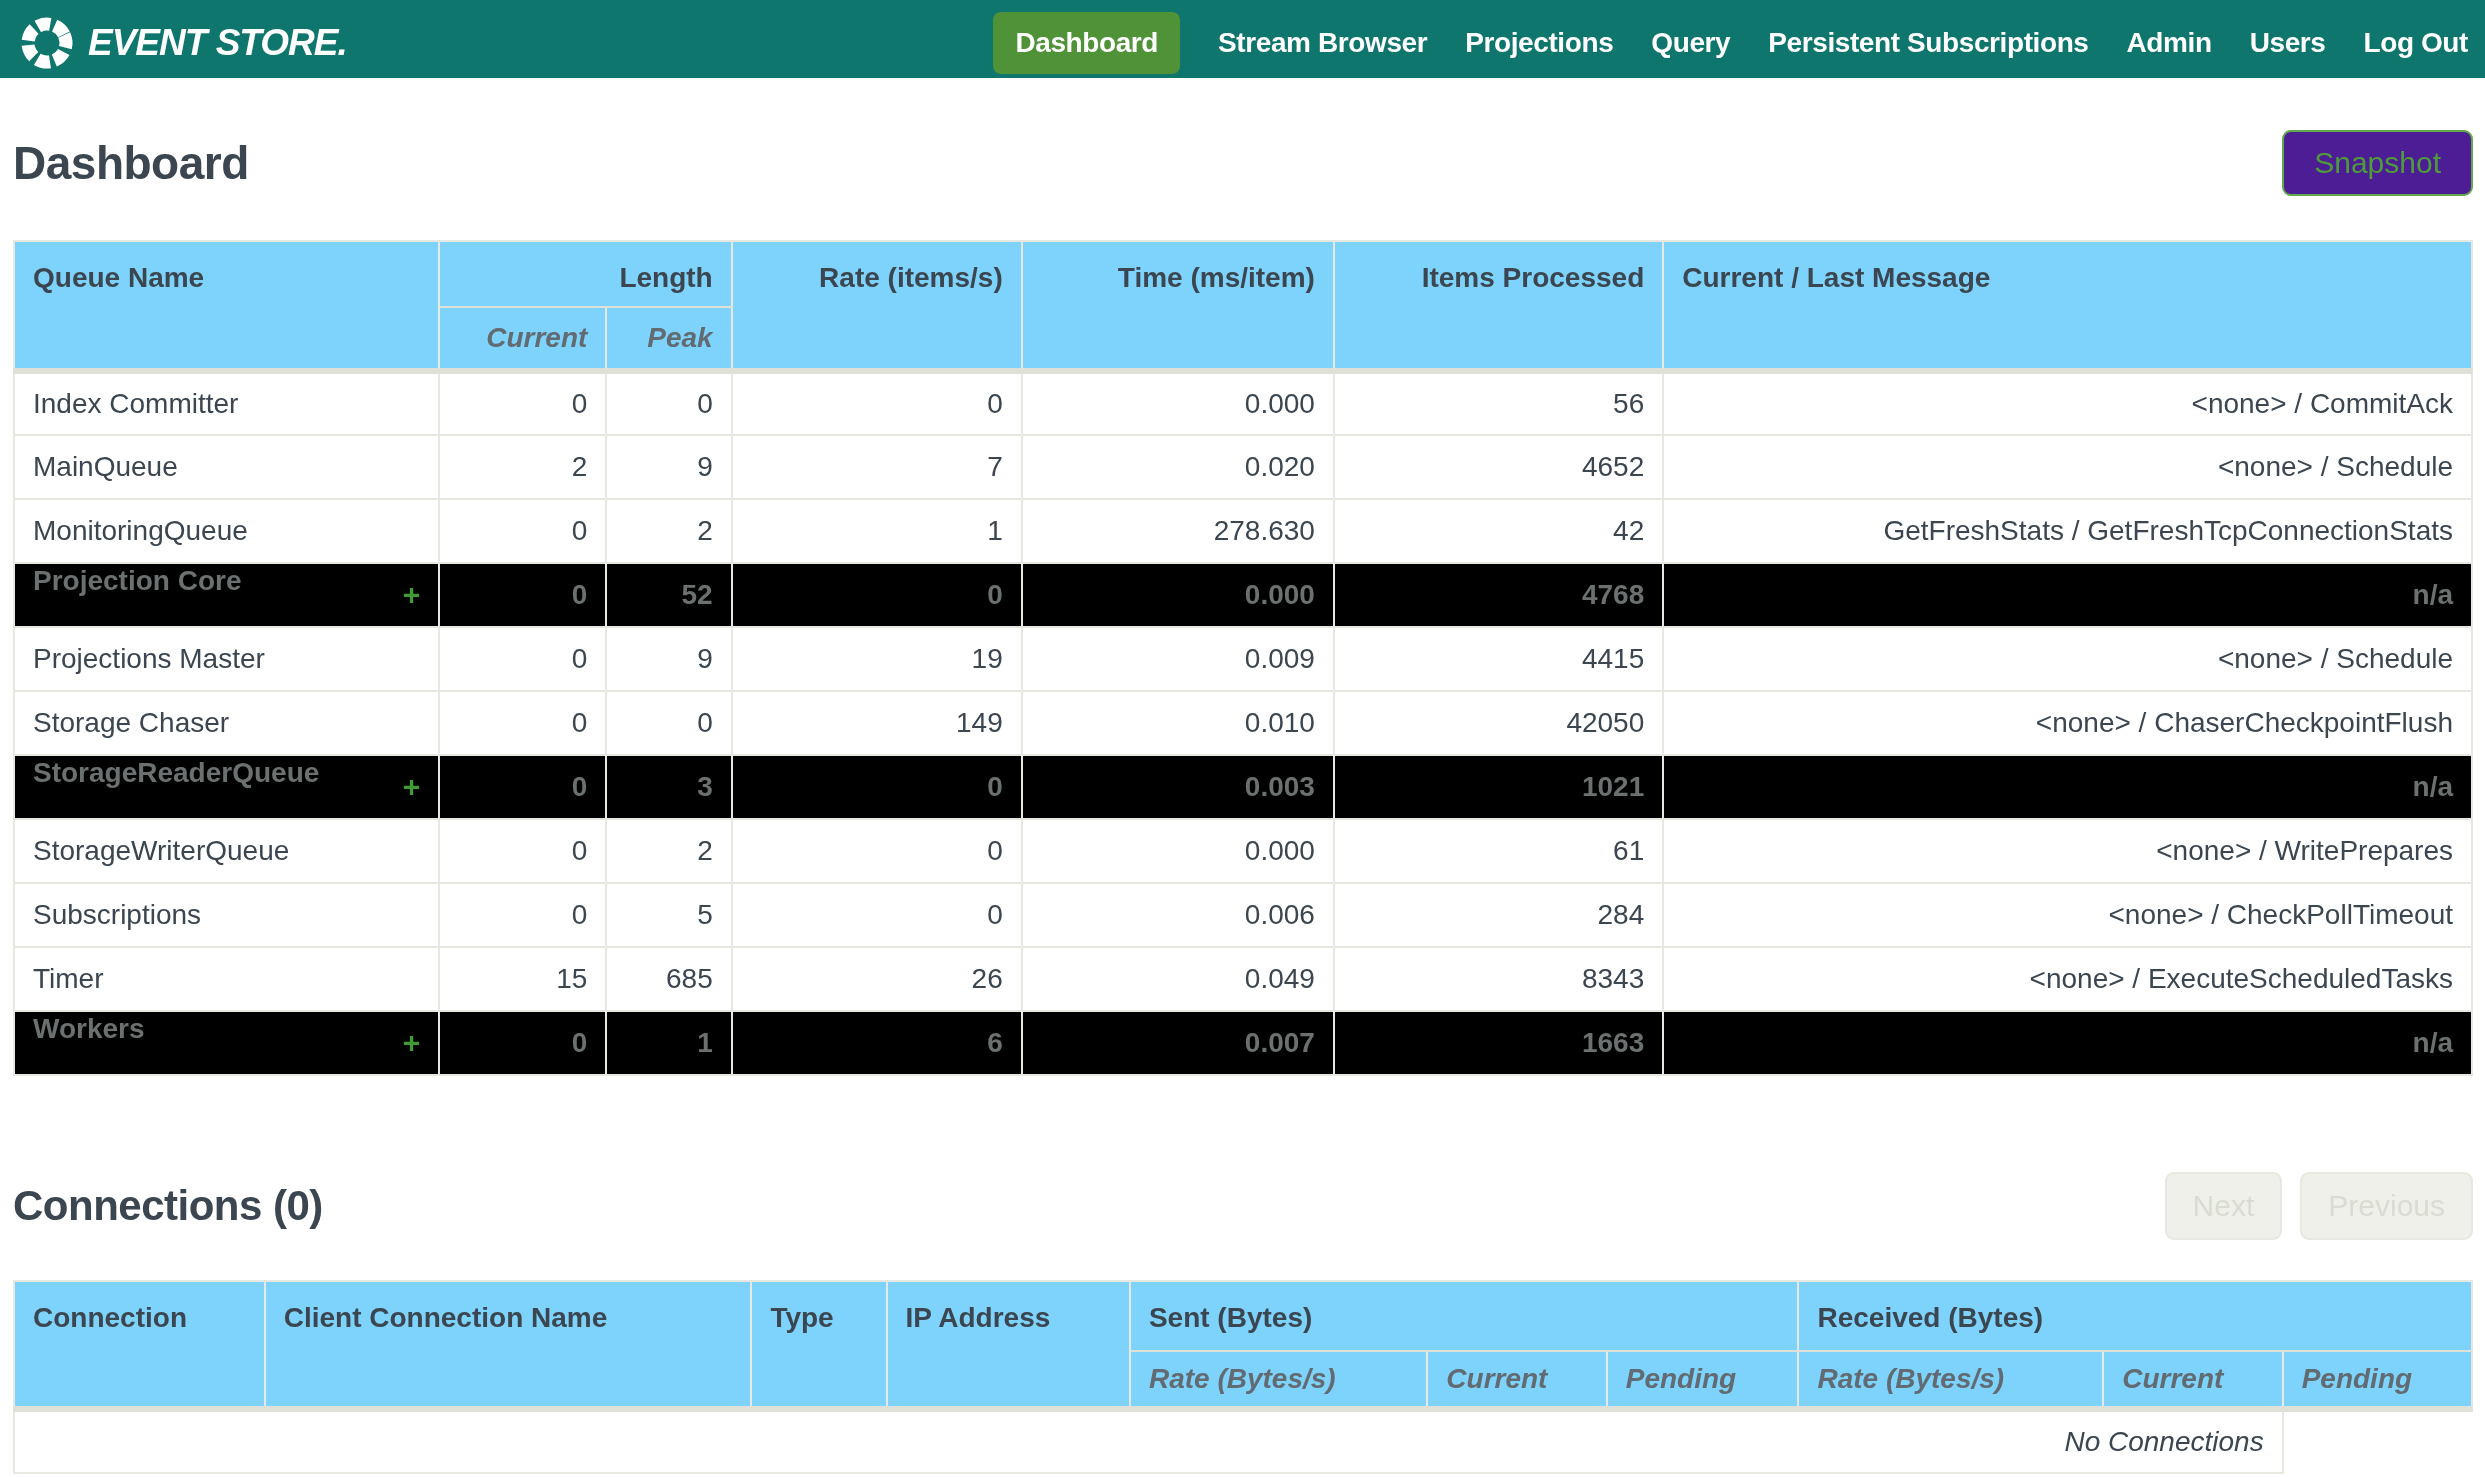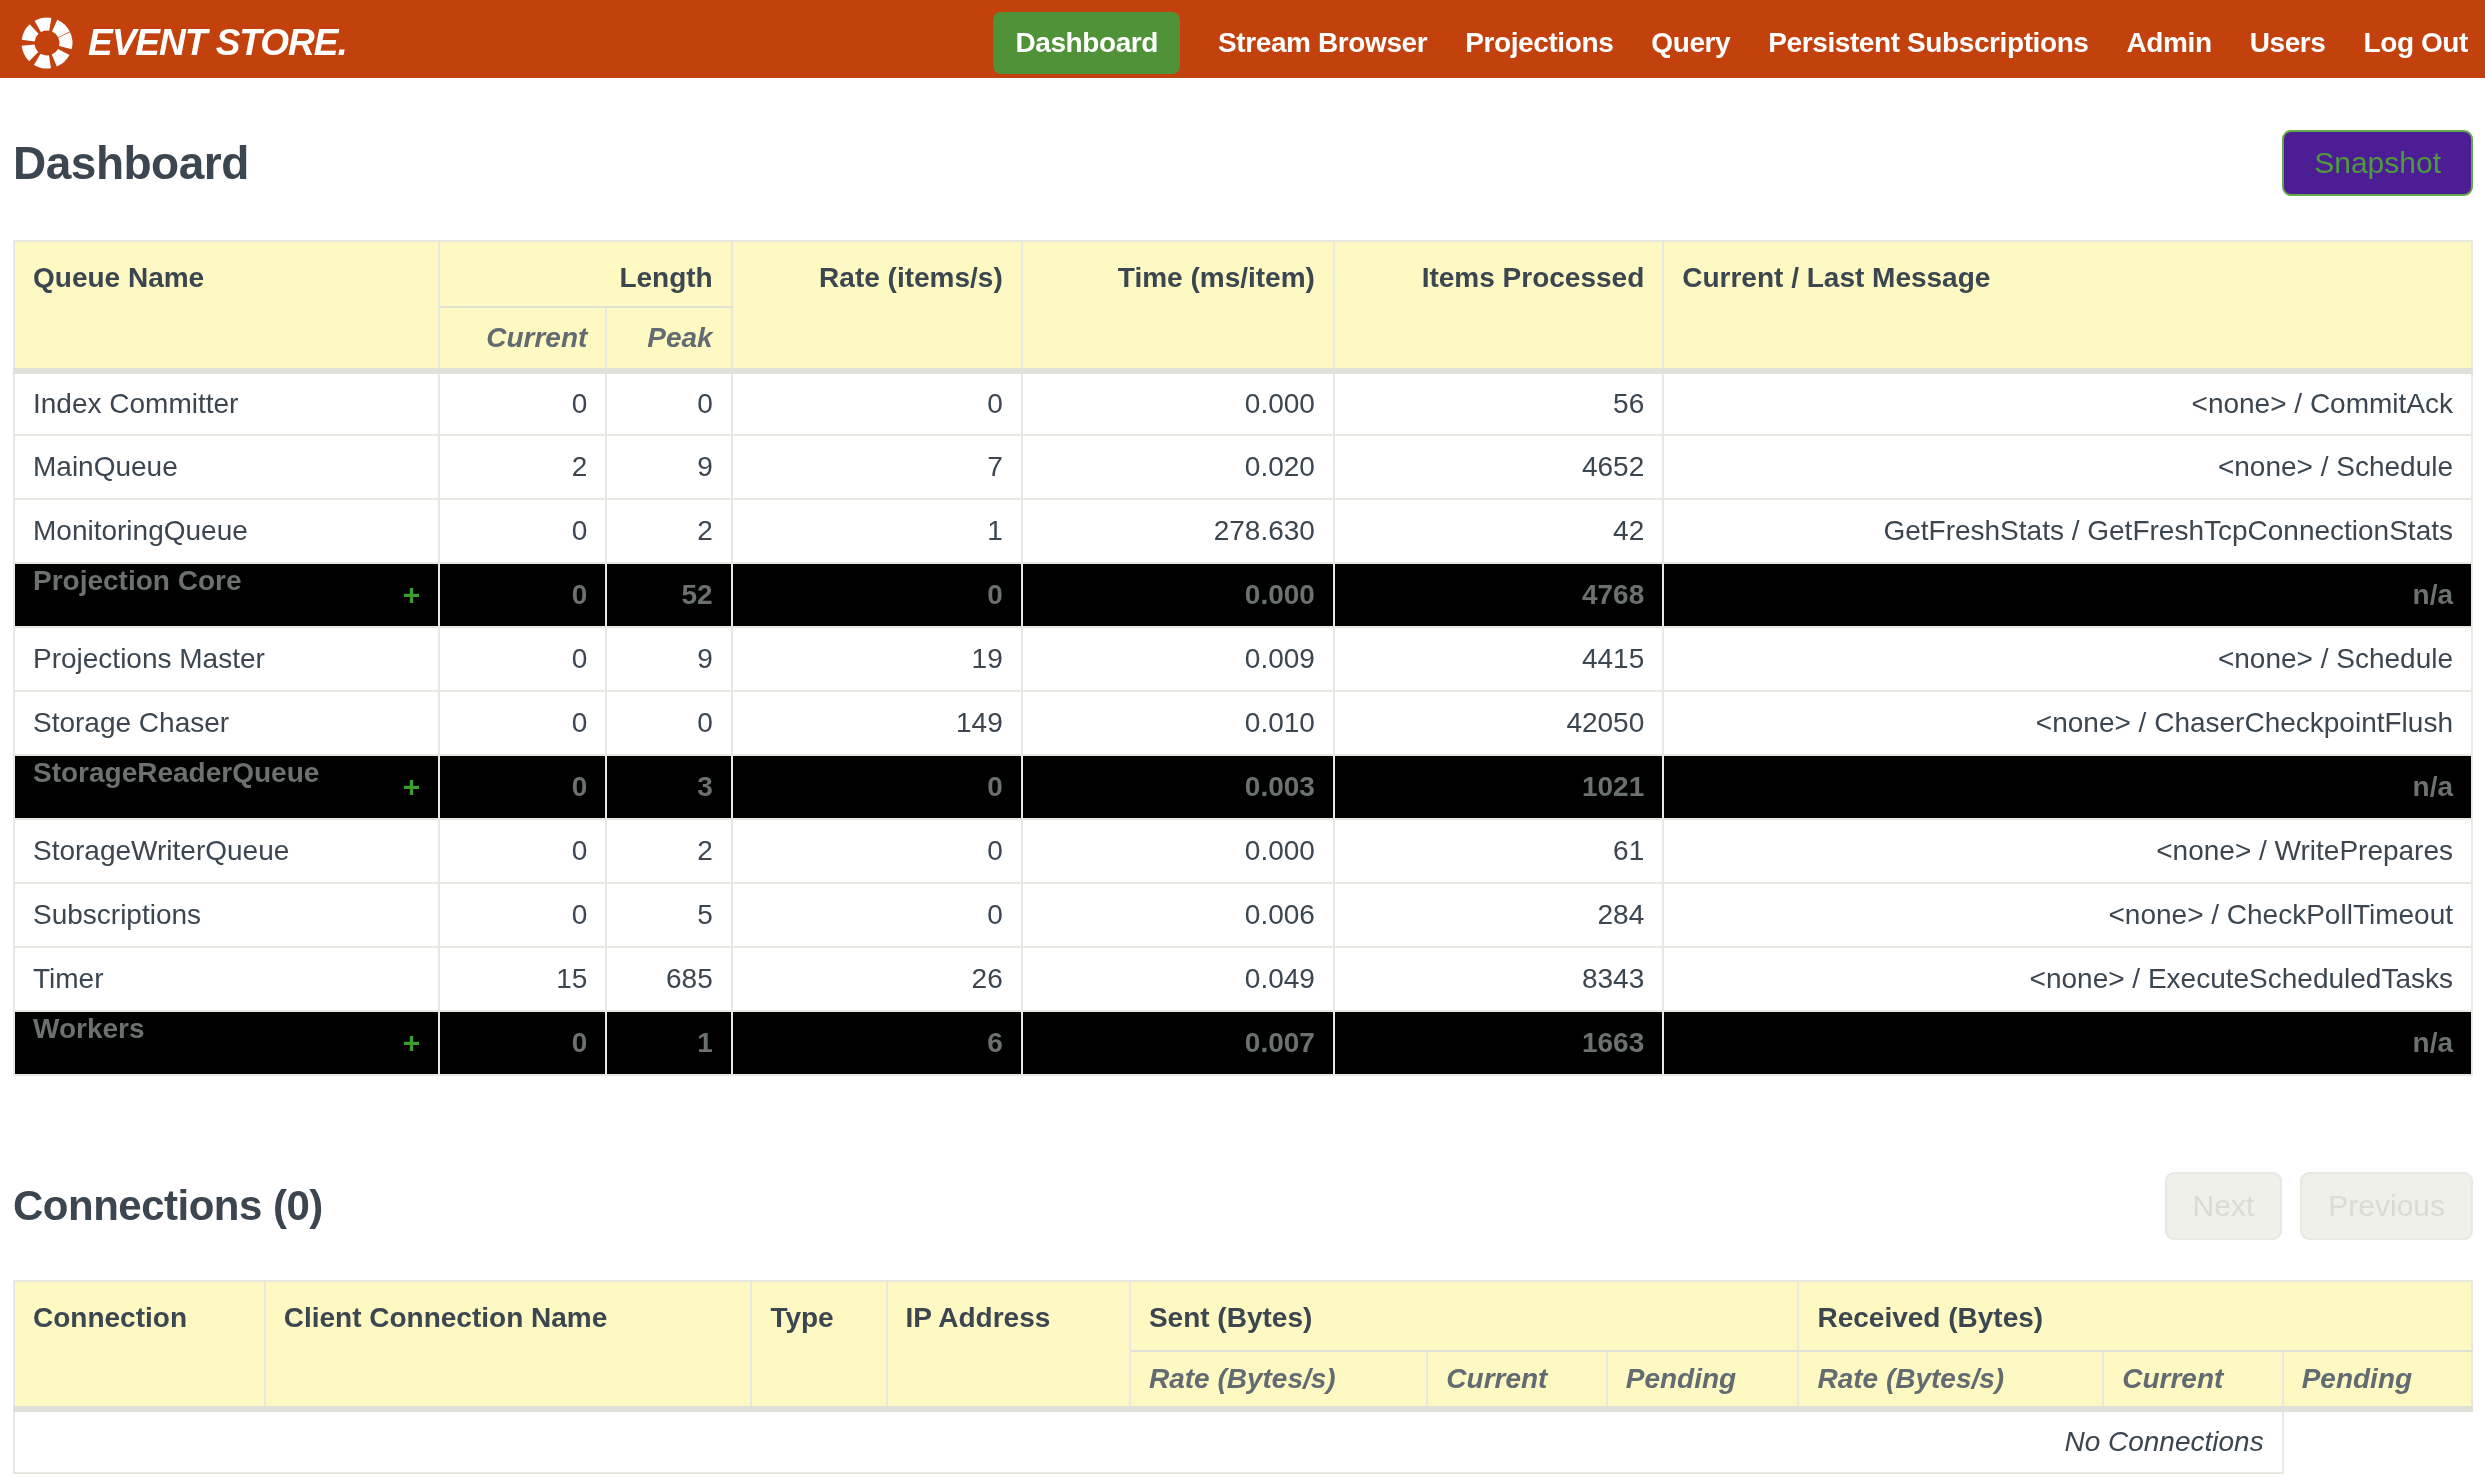--- a/index.html
+++ b/index.html
@@ -8,21 +8,21 @@
     width: 2486px; height: 1478px;
     background: #ffffff;
     font-family: "Liberation Sans", sans-serif;
     color: #3b4650;
     overflow: hidden;
   }
 
   
   .navbar {
     height: 78px;
-    background: #c2410c;
+    background: #0f766e;
     display: flex; align-items: center;
     padding: 8px 18px 0 20px;
   }
   .brand { display: flex; align-items: center; gap: 14px; color: #fff; cursor: pointer; }
   .brand-text {
     font-size: 37px; font-weight: bold; font-style: italic;
     letter-spacing: -1px; white-space: nowrap;
   }
   .nav-menu { margin-left: auto; display: flex; align-items: center; gap: 38px; }
   .nav-item {
@@ -38,21 +38,21 @@
   h1.page-title { font-size: 46px; margin: 0; color: #3b4650; letter-spacing: -0.5px; font-weight: bold; }
   .btn-snapshot {
     font-family: inherit; font-size: 30px; color: #4d9b3a;
     background: #4c1d95; border: 2px solid #62a94e; border-radius: 9px;
     padding: 14px 30px; cursor: pointer;
   }
 
   
   table { width: 100%; border-collapse: collapse; table-layout: fixed; font-size: 28px; color: #3b4650; }
   th, td { border: 2px solid #e7e9e0; padding: 0 18px; overflow: hidden; white-space: nowrap; }
-  thead th { background: #fef9c3; font-weight: bold; text-align: left; }
+  thead th { background: #7dd3fc; font-weight: bold; text-align: left; }
   thead tr.h-top th { height: 66px; vertical-align: top; padding-top: 20px; }
   thead tr.h-sub th { height: 64px; vertical-align: middle; }
   thead th { border-bottom-color: #dfe1d8; }
   thead tr.h-sub th, thead th[rowspan] { border-bottom: 6px solid #dfe1d8; }
   th.right { text-align: right; }
   th.sub { font-style: italic; color: #636b72; font-weight: bold; }
 
   tbody td { height: 64px; background: #fff; }
   td.num, td.msg { text-align: right; }
   td.name { text-align: left; }

